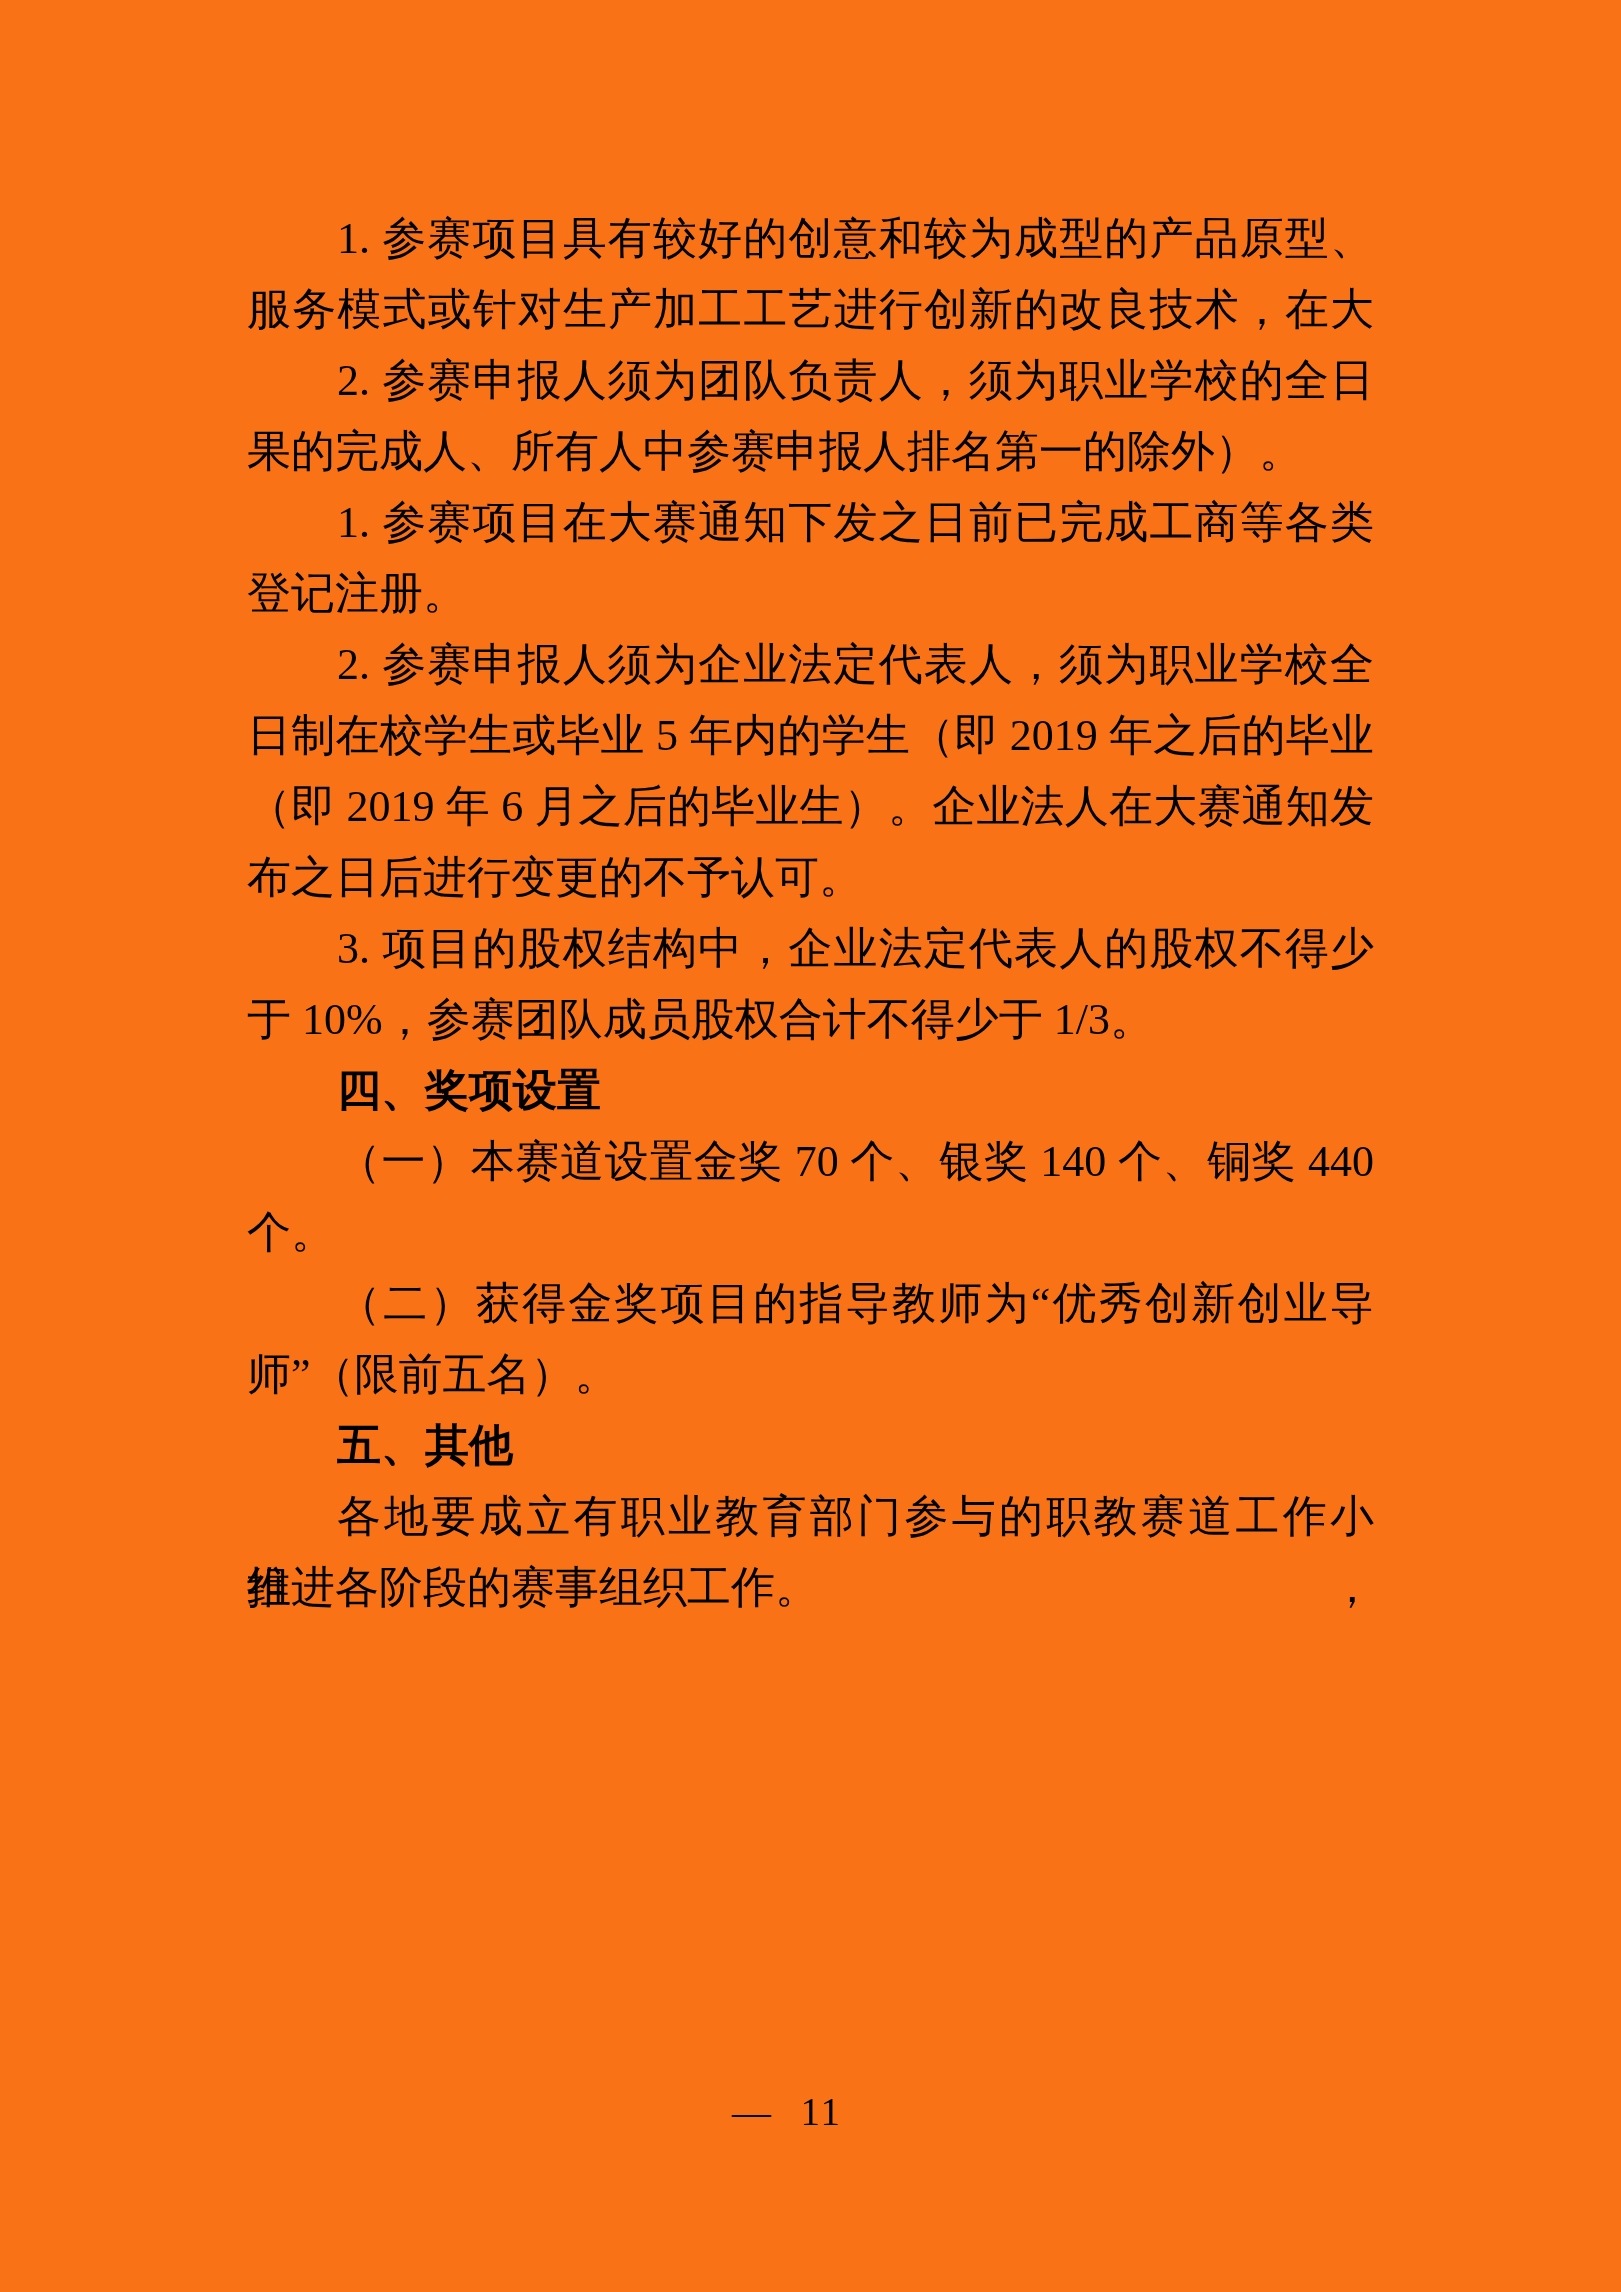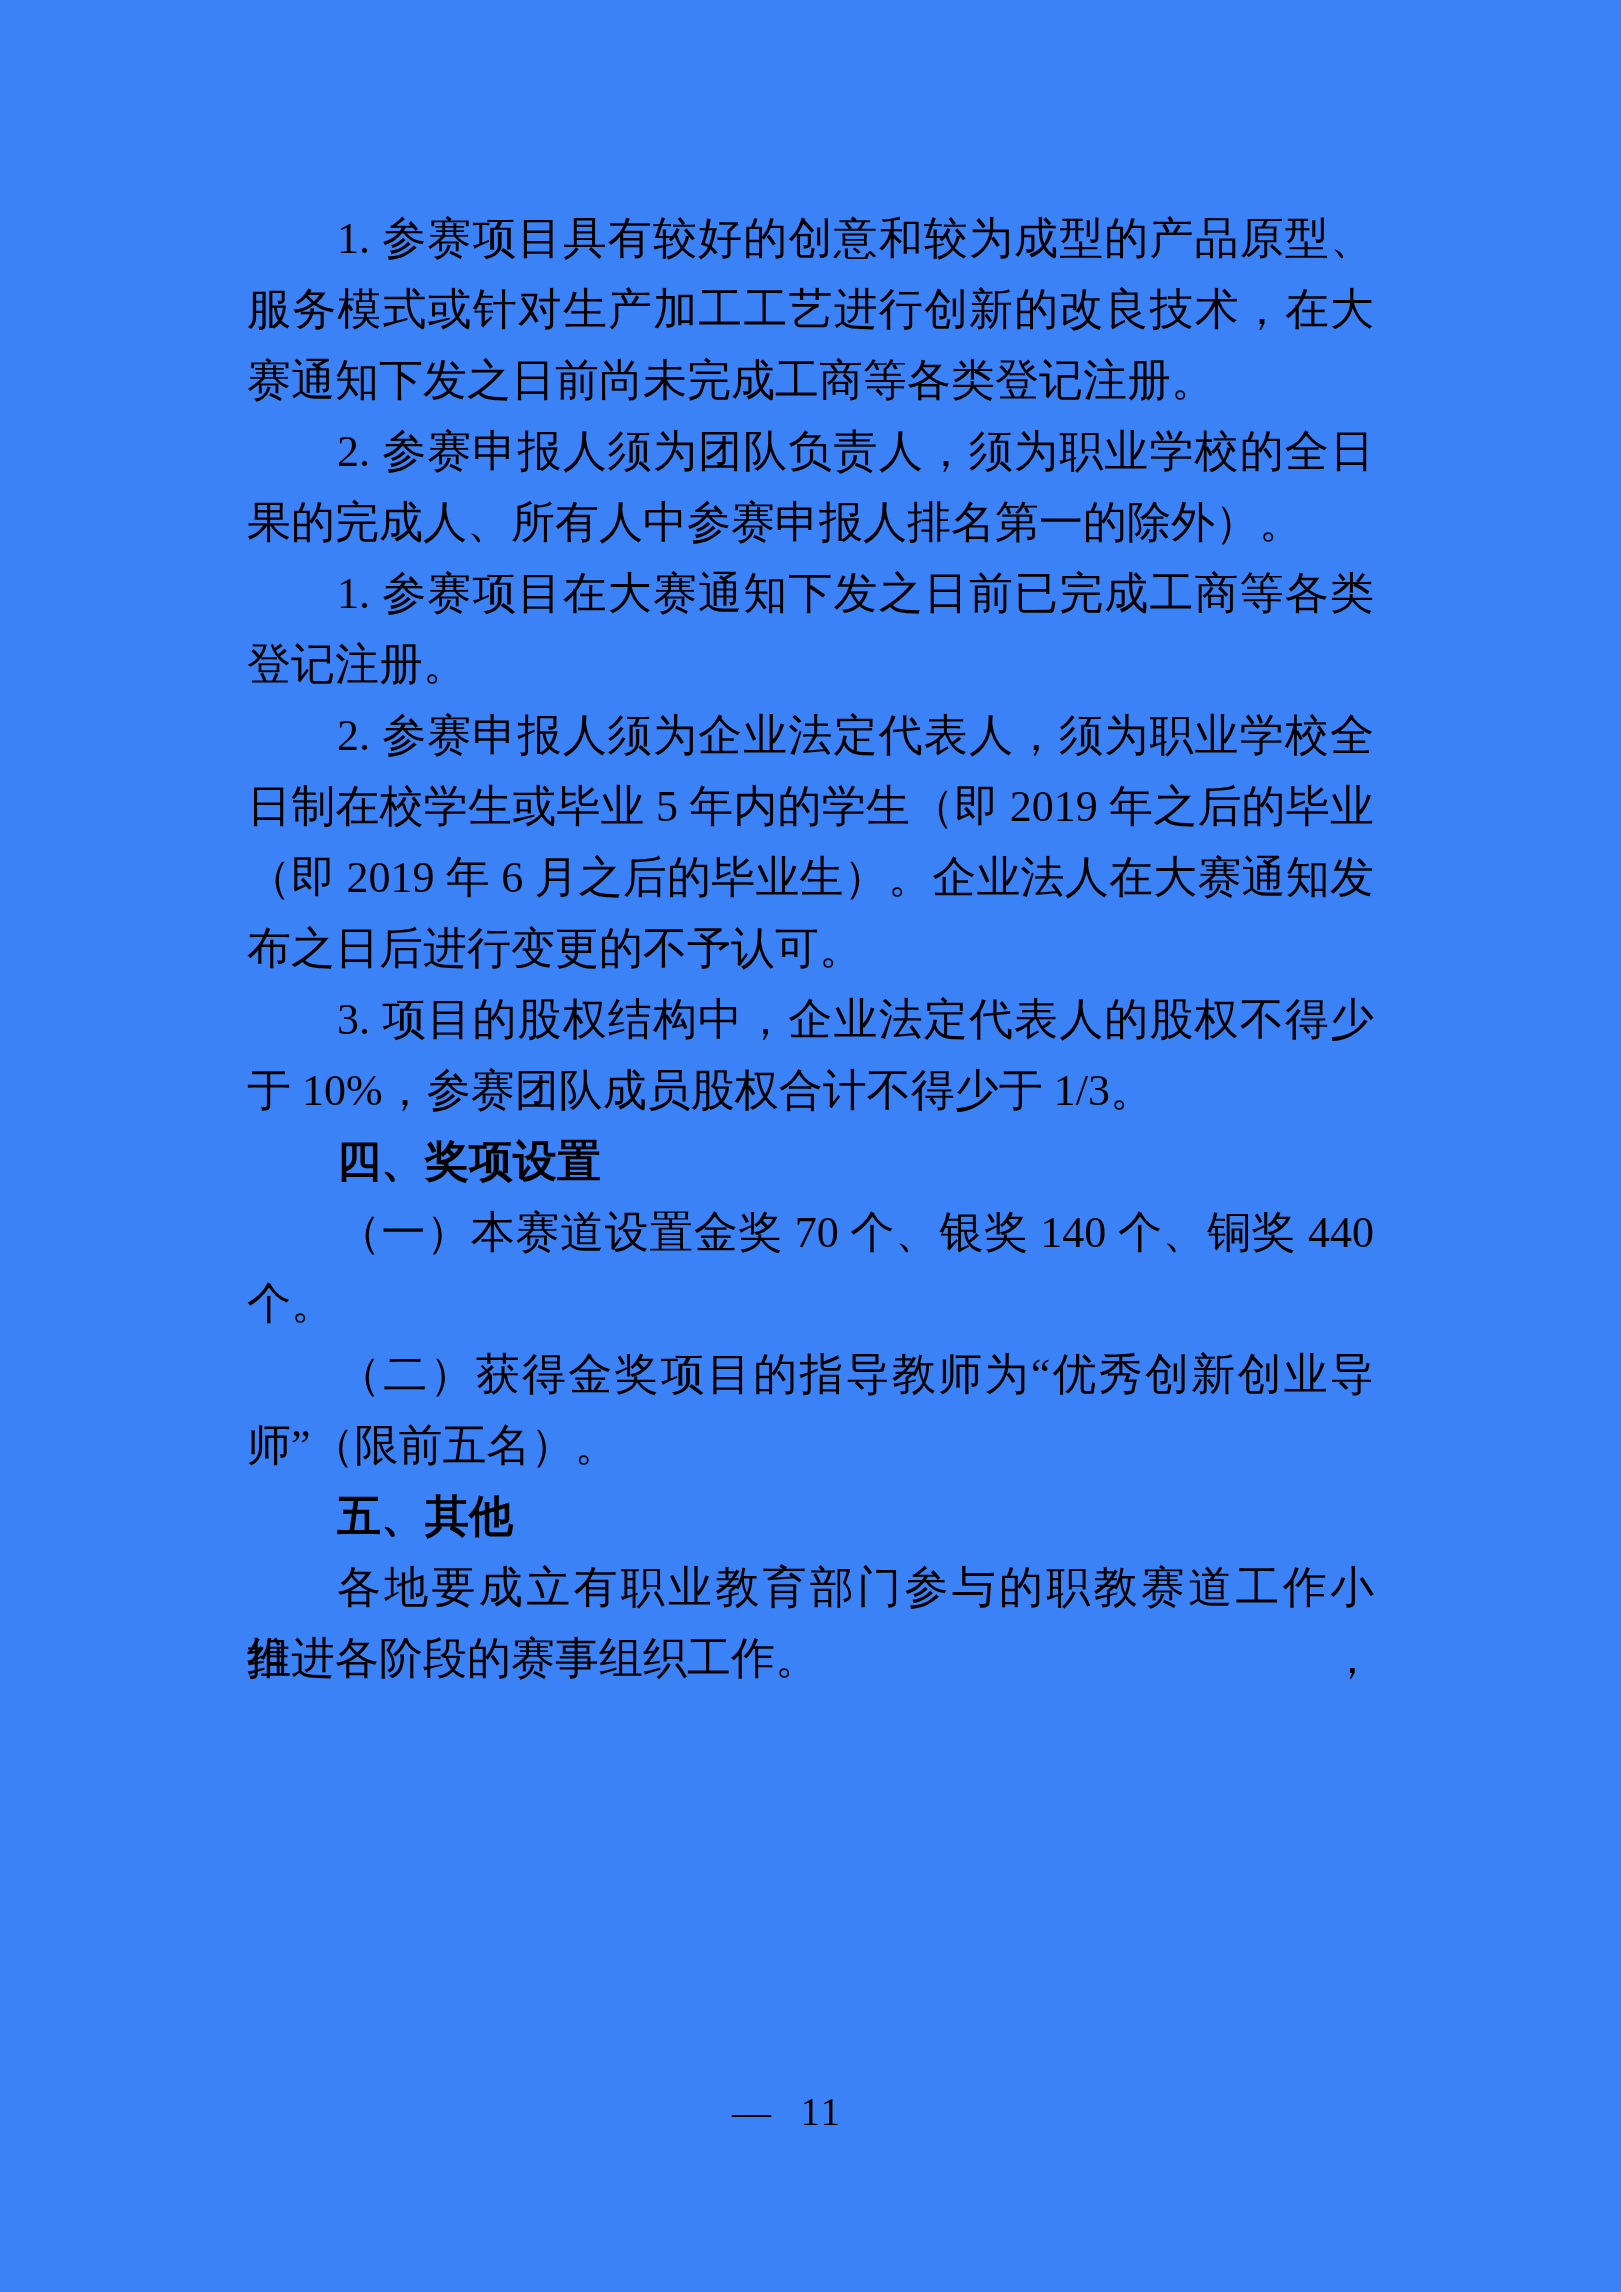--- a/index.html
+++ b/index.html
@@ -4,21 +4,21 @@
 <style>
   html, body {
     margin: 0;
     padding: 0;
     background: #ffffff;
   }
   .page {
     position: relative;
     width: 1621px;
     height: 2293px;
-    background: #3b82f6;
+    background: #f97316;
     color: #000000;
     font-family: "Liberation Serif", "DejaVu Serif", serif;
     overflow: hidden;
   }
   .text-block {
     position: absolute;
     left: 247px;
     top: 203px;
     width: 1127px;
   }
@@ -54,21 +54,20 @@
     transform: translateX(-23.5px);
   }
 </style>
 </head>
 <body>
 
 <div class="page">
   <div class="text-block">
       <div class="line indent justify">1. 参赛项目具有较好的创意和较为成型的产品原型、</div>
       <div class="line justify">服务模式或针对生产加工工艺进行创新的改良技术，在大</div>
-      <div class="line">赛通知下发之日前尚未完成工商等各类登记注册。</div>
       <div class="line indent justify">2. 参赛申报人须为团队负责人，须为职业学校的全日</div>
       <div class="line">果的完成人、所有人中参赛申报人排名第一的除外）。</div>
       <div class="line indent justify">1. 参赛项目在大赛通知下发之日前已完成工商等各类</div>
       <div class="line">登记注册。</div>
       <div class="line indent justify">2. 参赛申报人须为企业法定代表人，须为职业学校全</div>
       <div class="line justify">日制在校学生或毕业 5 年内的学生（即 2019 年之后的毕业</div>
       <div class="line justify">（即 2019 年 6 月之后的毕业生）。企业法人在大赛通知发</div>
       <div class="line">布之日后进行变更的不予认可。</div>
       <div class="line indent justify">3. 项目的股权结构中，企业法定代表人的股权不得少</div>
       <div class="line">于 10%，参赛团队成员股权合计不得少于 1/3。</div>

